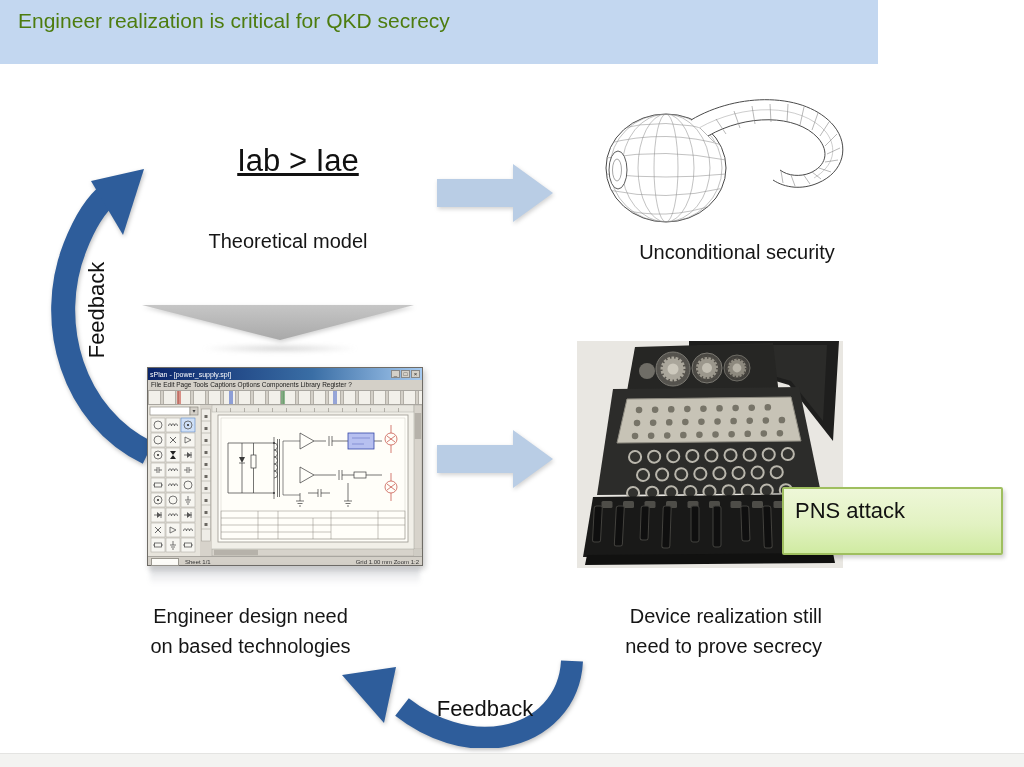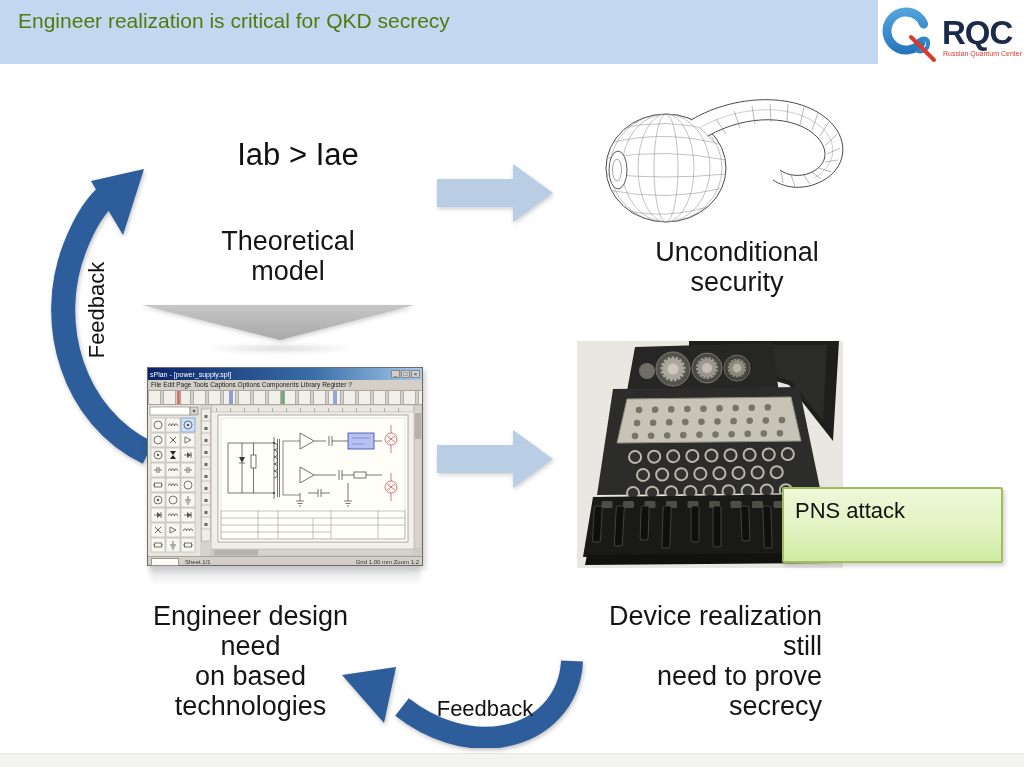--- a/index.html
+++ b/index.html
@@ -4,31 +4,31 @@
 <style>
   html,body{margin:0;padding:0;background:#888;}
   #slide{position:relative;width:1024px;height:767px;background:#ffffff;overflow:hidden;
          font-family:"Liberation Sans","DejaVu Sans",sans-serif;color:#111;}
   .abs{position:absolute;}
   
   .header-bar{left:0;top:0;width:878px;height:64px;background:#c3d7f0;}
   .page-title{left:18px;top:9px;font-size:21px;color:#4d7c0f;white-space:nowrap;}
   .logo-panel{left:878px;top:0;width:146px;height:68px;background:#fff;}
   
-  .formula{left:198px;top:137px;width:200px;text-align:center;font-size:31px;}
-  .lbl{font-size:27px;line-height:30px;text-align:center;color:#151515;}
+  .formula{left:198px;top:143px;width:200px;text-align:center;font-size:31px;text-decoration:underline;}
+  .lbl{font-size:20px;line-height:30px;text-align:center;color:#151515;}
   .theoretical{left:188px;top:226px;width:200px;}
   .unconditional{left:612px;top:237px;width:250px;}
   .engineer{left:123px;top:601px;width:255px;}
   .device{left:564px;top:601px;width:258px;text-align:right;}
   .feedback-left{left:17px;top:297px;width:160px;height:26px;transform:rotate(-90deg);
                  text-align:center;font-size:22px;}
   .feedback-bottom{left:420px;top:696px;width:130px;text-align:center;font-size:22px;}
   
-  .attack-box{left:782px;top:487px;width:221px;height:76px;box-sizing:border-box;
+  .attack-box{left:782px;top:487px;width:221px;height:68px;box-sizing:border-box;
               border:2px solid #9fbf5f;border-radius:2px;
               background:linear-gradient(180deg,#eef7d8 0%,#e2f2c2 55%,#d0eba2 100%);
               box-shadow:2px 3px 4px rgba(0,0,0,.18);
               font-size:22px;line-height:29px;padding:7px 0 0 11px;}
   
   .shadow{filter:drop-shadow(1px 2px 2px rgba(0,0,0,.25));}
   .softshadow{filter:drop-shadow(1px 2px 2px rgba(0,0,0,.18));}
   
   .chev-reflect{left:200px;top:344px;width:160px;height:9px;border-radius:50%;
     background:radial-gradient(ellipse at center,rgba(140,140,140,.4),rgba(255,255,255,0) 70%);
@@ -57,35 +57,20 @@
   .cw-tab{width:26px;height:6px;background:#fdfcf8;border:1px solid #9a978f;}
   .cw-status .right{margin-left:auto;}
 </style>
 </head>
 <body>
 
 <div id="slide">
 
   <div class="abs header-bar"></div>
   <div class="abs page-title">Engineer realization is critical for QKD secrecy</div>
-  <div class="abs logo-panel">
-    <svg width="146" height="68" viewBox="0 0 146 68">
-      <defs>
-        <linearGradient id="lg" x1="0" y1="0" x2="1" y2="1">
-          <stop offset="0" stop-color="#5aa8e0"></stop>
-            <stop offset="1" stop-color="#1f6fb8"></stop>
-        </linearGradient>
-      </defs>
-      <circle cx="28" cy="31" r="19" fill="none" stroke="url(#lg)" stroke-width="9" stroke-dasharray="99 21" transform="rotate(38 28 31)" stroke-linecap="round"></circle>
-      <path d="M40,41 C46,36 51,39 50,45 C49,51 42,53 38,50" fill="none" stroke="#2e86c8" stroke-width="4"></path>
-      <line x1="33" y1="37" x2="56" y2="60" stroke="#d93a2b" stroke-width="4" stroke-linecap="round"></line>
-      <text x="64" y="44" font-size="33" font-weight="bold" fill="#1b2a4a" letter-spacing="-1">RQC</text>
-      <text x="65" y="56" font-size="7" fill="#d93a2b">Russian Quantum Center</text>
-    </svg>
-  </div>
 
   <div class="abs formula">Iab &gt; Iae</div>
   <div class="abs lbl theoretical">Theoretical model</div>
 
   <svg class="abs softshadow" style="left:437px;top:162px" width="118" height="62" viewBox="0 0 118 62">
     <polygon points="0,17 76,17 76,2 116,31 76,60 76,45 0,45" fill="#b9cde5"></polygon>
   </svg>
 
   <svg class="abs" style="left:588px;top:86px" width="270" height="150" viewBox="0 0 270 150">
     <defs>

